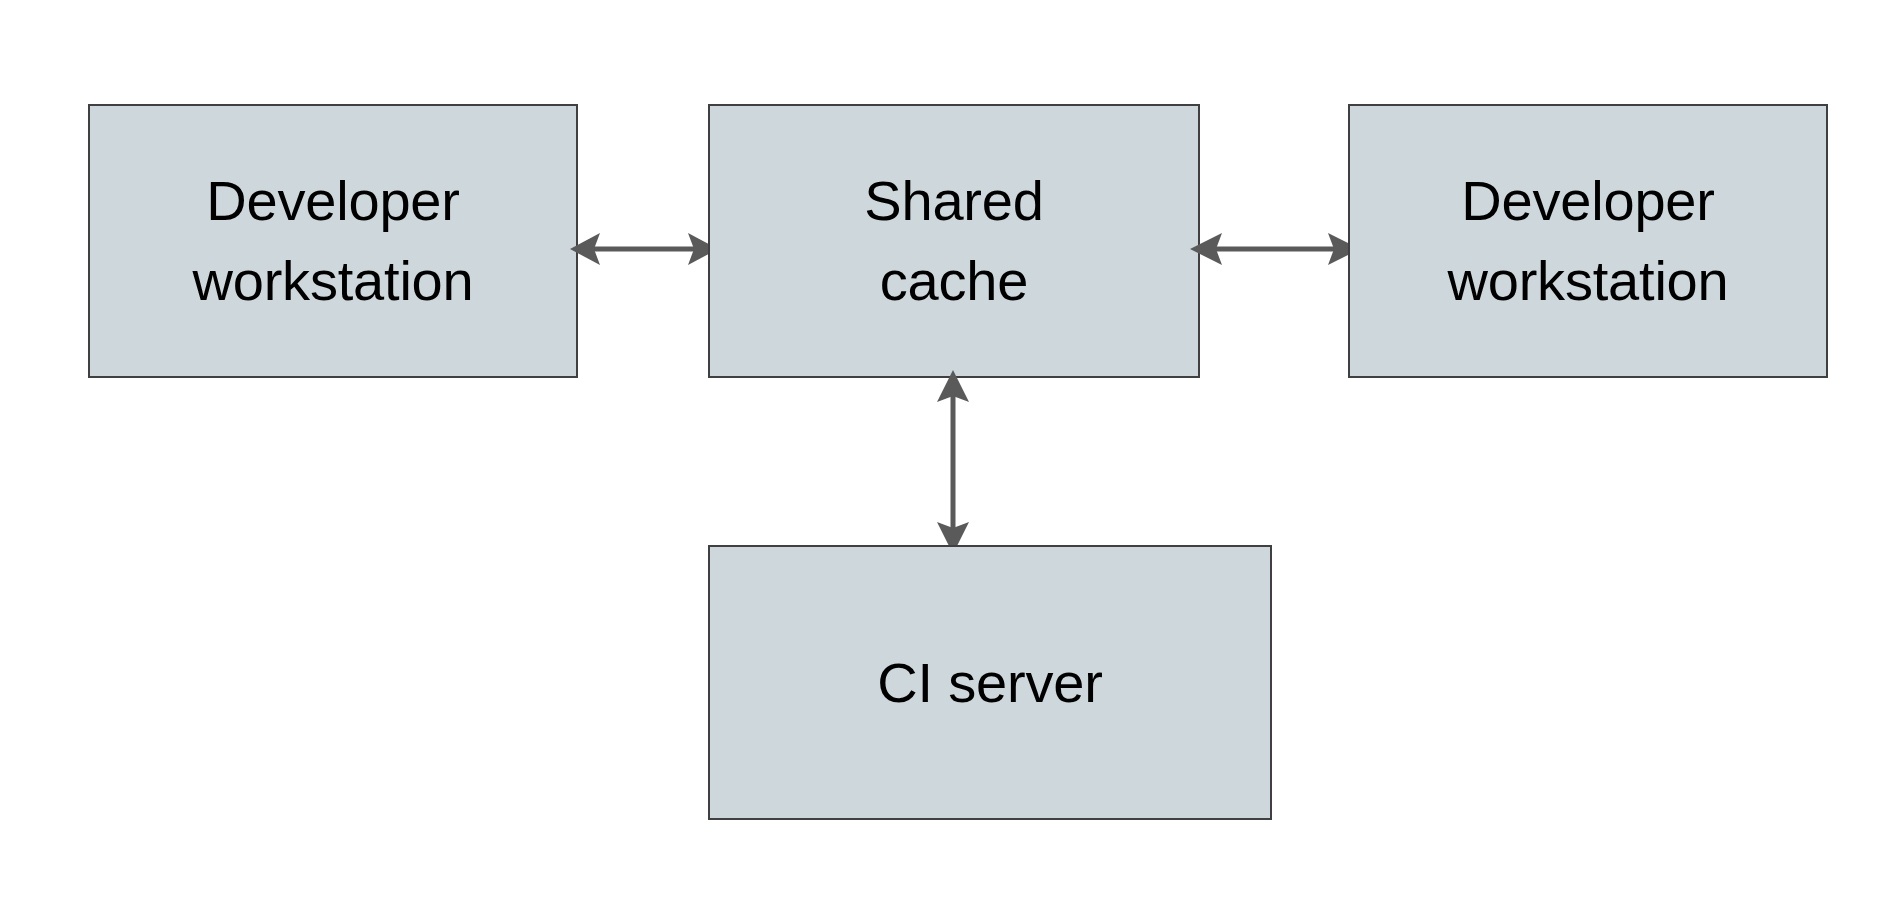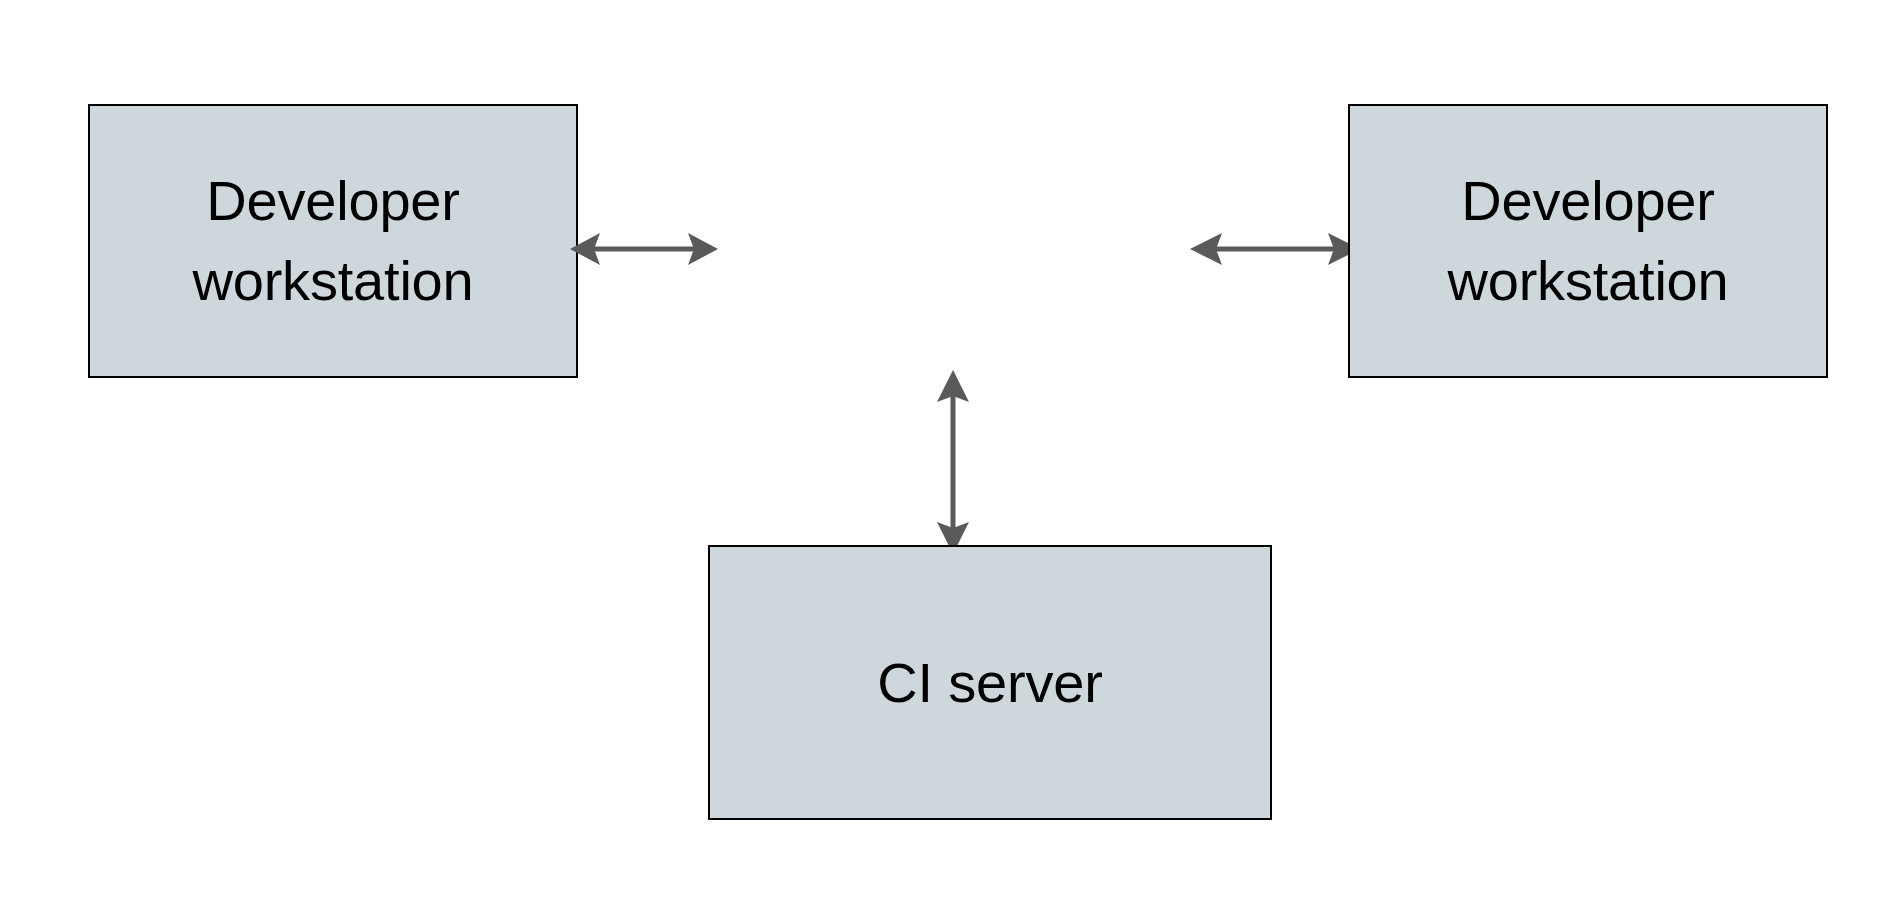--- a/index.html
+++ b/index.html
@@ -15,21 +15,21 @@
     position: relative;
     width: 1900px;
     height: 922px;
     background: #ffffff;
     overflow: hidden;
   }
   .node {
     position: absolute;
     box-sizing: border-box;
     background: #ced8dc;
-    border: 2px solid #000000;
+    border: 2px solid #404040;
     display: flex;
     align-items: center;
     justify-content: center;
     text-align: center;
   }
   .node-label {
     color: #000000;
     font-family: "Liberation Sans", sans-serif;
     font-size: 56px;
     font-weight: 400;
@@ -99,20 +99,24 @@
   <div class="edge" id="edge-left">
     <svg width="148" height="70" viewBox="0 0 148 70" xmlns="http://www.w3.org/2000/svg">
       <g fill="#5a5a5a">
         <rect x="22" y="31.5" width="104" height="5"></rect>
         <path d="M 0 34 L 30 18 L 24 34 L 30 50 Z"></path>
         <path d="M 148 34 L 118 18 L 124 34 L 118 50 Z"></path>
       </g>
     </svg>
   </div>
 
+  <div class="node" id="node-shared-cache">
+    <span class="node-label">Shared
+cache</span>
+  </div>
 
   <div class="edge" id="edge-right">
     <svg width="170" height="70" viewBox="0 0 170 70" xmlns="http://www.w3.org/2000/svg">
       <g fill="#5a5a5a">
         <rect x="26" y="31.5" width="118" height="5"></rect>
         <path d="M 0 34 L 32 18 L 26 34 L 32 50 Z"></path>
         <path d="M 170 34 L 138 18 L 144 34 L 138 50 Z"></path>
       </g>
     </svg>
   </div>

